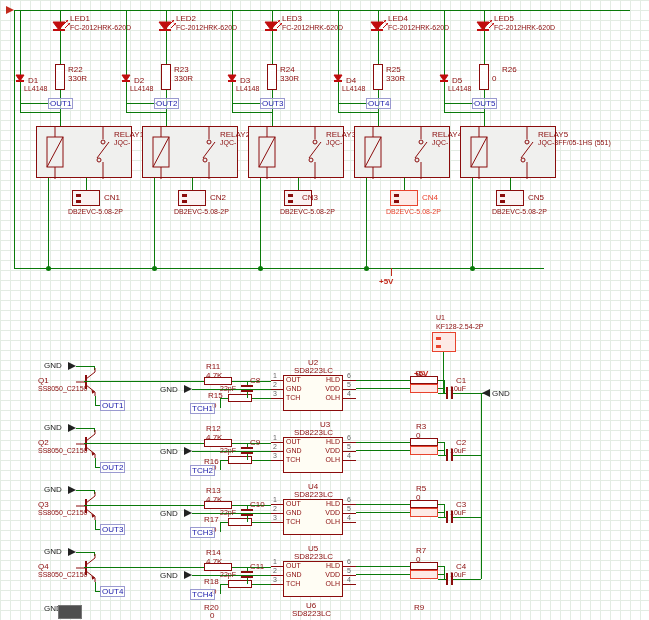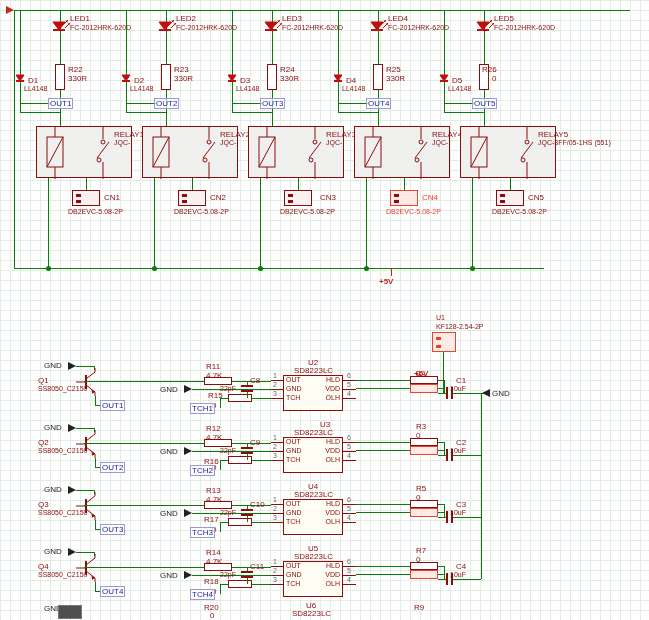--- a/index.html
+++ b/index.html
@@ -235,21 +235,21 @@
     <div class="txt s7 relay-part" style="left:100px;top:129px">JQC-</div>
 
     <div class="wire v" style="left:34px;top:168px;height:90px"></div>
     <div class="dot" style="left:32px;top:256px"></div>
     <div class="wire v" style="left:72px;top:168px;height:14px"></div>
 
     <div class="cnbox">
       <div class="cnpin" style="left:3px;top:3px"></div>
       <div class="cnpin" style="left:3px;top:9px"></div>
     </div>
-    <div class="txt cn-text" style="left:94px;top:183px">CN3</div>
+    <div class="txt cn-text" style="left:76px;top:183px">CN3</div>
     <div class="txt s7 cn-text" style="left:54px;top:198px">DB2EVC-5.08-2P</div>
   </div>
 
   <div class="channel highlight">
     <div class="wire v" style="left:46px;top:0;height:116px"></div>
     <div class="wire v" style="left:6px;top:0;height:102px"></div>
     <div class="wire h" style="left:6px;top:102px;width:40px"></div>
 
     <svg width="20" height="20" style="left:36px;top:8px" viewBox="0 0 20 20">
       <polygon points="3,4 15,4 9,12" fill="#c00d0d" stroke="#c00d0d" stroke-width="1"></polygon>
@@ -314,21 +314,21 @@
       <line x1="3" y1="12" x2="15" y2="12" stroke="#c00d0d" stroke-width="2"></line>
       <line x1="13" y1="7" x2="18" y2="2" stroke="#c00d0d" stroke-width="1"></line>
       <polygon points="18,2 15.5,2.8 17.2,4.5" fill="#c00d0d"></polygon>
       <line x1="15" y1="10" x2="20" y2="5" stroke="#c00d0d" stroke-width="1"></line>
       <polygon points="20,5 17.5,5.8 19.2,7.5" fill="#c00d0d"></polygon>
     </svg>
     <div class="txt" style="left:56px;top:4px">LED5</div>
     <div class="txt s7" style="left:56px;top:14px">FC-2012HRK-620D</div>
 
     <div class="res" style="left:41px;top:54px;width:10px;height:26px"></div>
-    <div class="txt" style="left:44px;top:55px">R26</div>
+    <div class="txt" style="left:64px;top:55px">R26</div>
     <div class="txt" style="left:54px;top:64px">0</div>
 
     <svg width="12" height="12" style="left:0;top:64px" viewBox="0 0 12 12">
       <polygon points="2,1 10,1 6,7" fill="#c00d0d" stroke="#c00d0d"></polygon>
       <line x1="2" y1="7" x2="10" y2="7" stroke="#c00d0d" stroke-width="2"></line>
     </svg>
     <div class="txt" style="left:14px;top:66px">D5</div>
     <div class="txt s7" style="left:10px;top:75px">LL4148</div>
 
     <div class="wire h" style="left:6px;top:93px;width:30px"></div>

